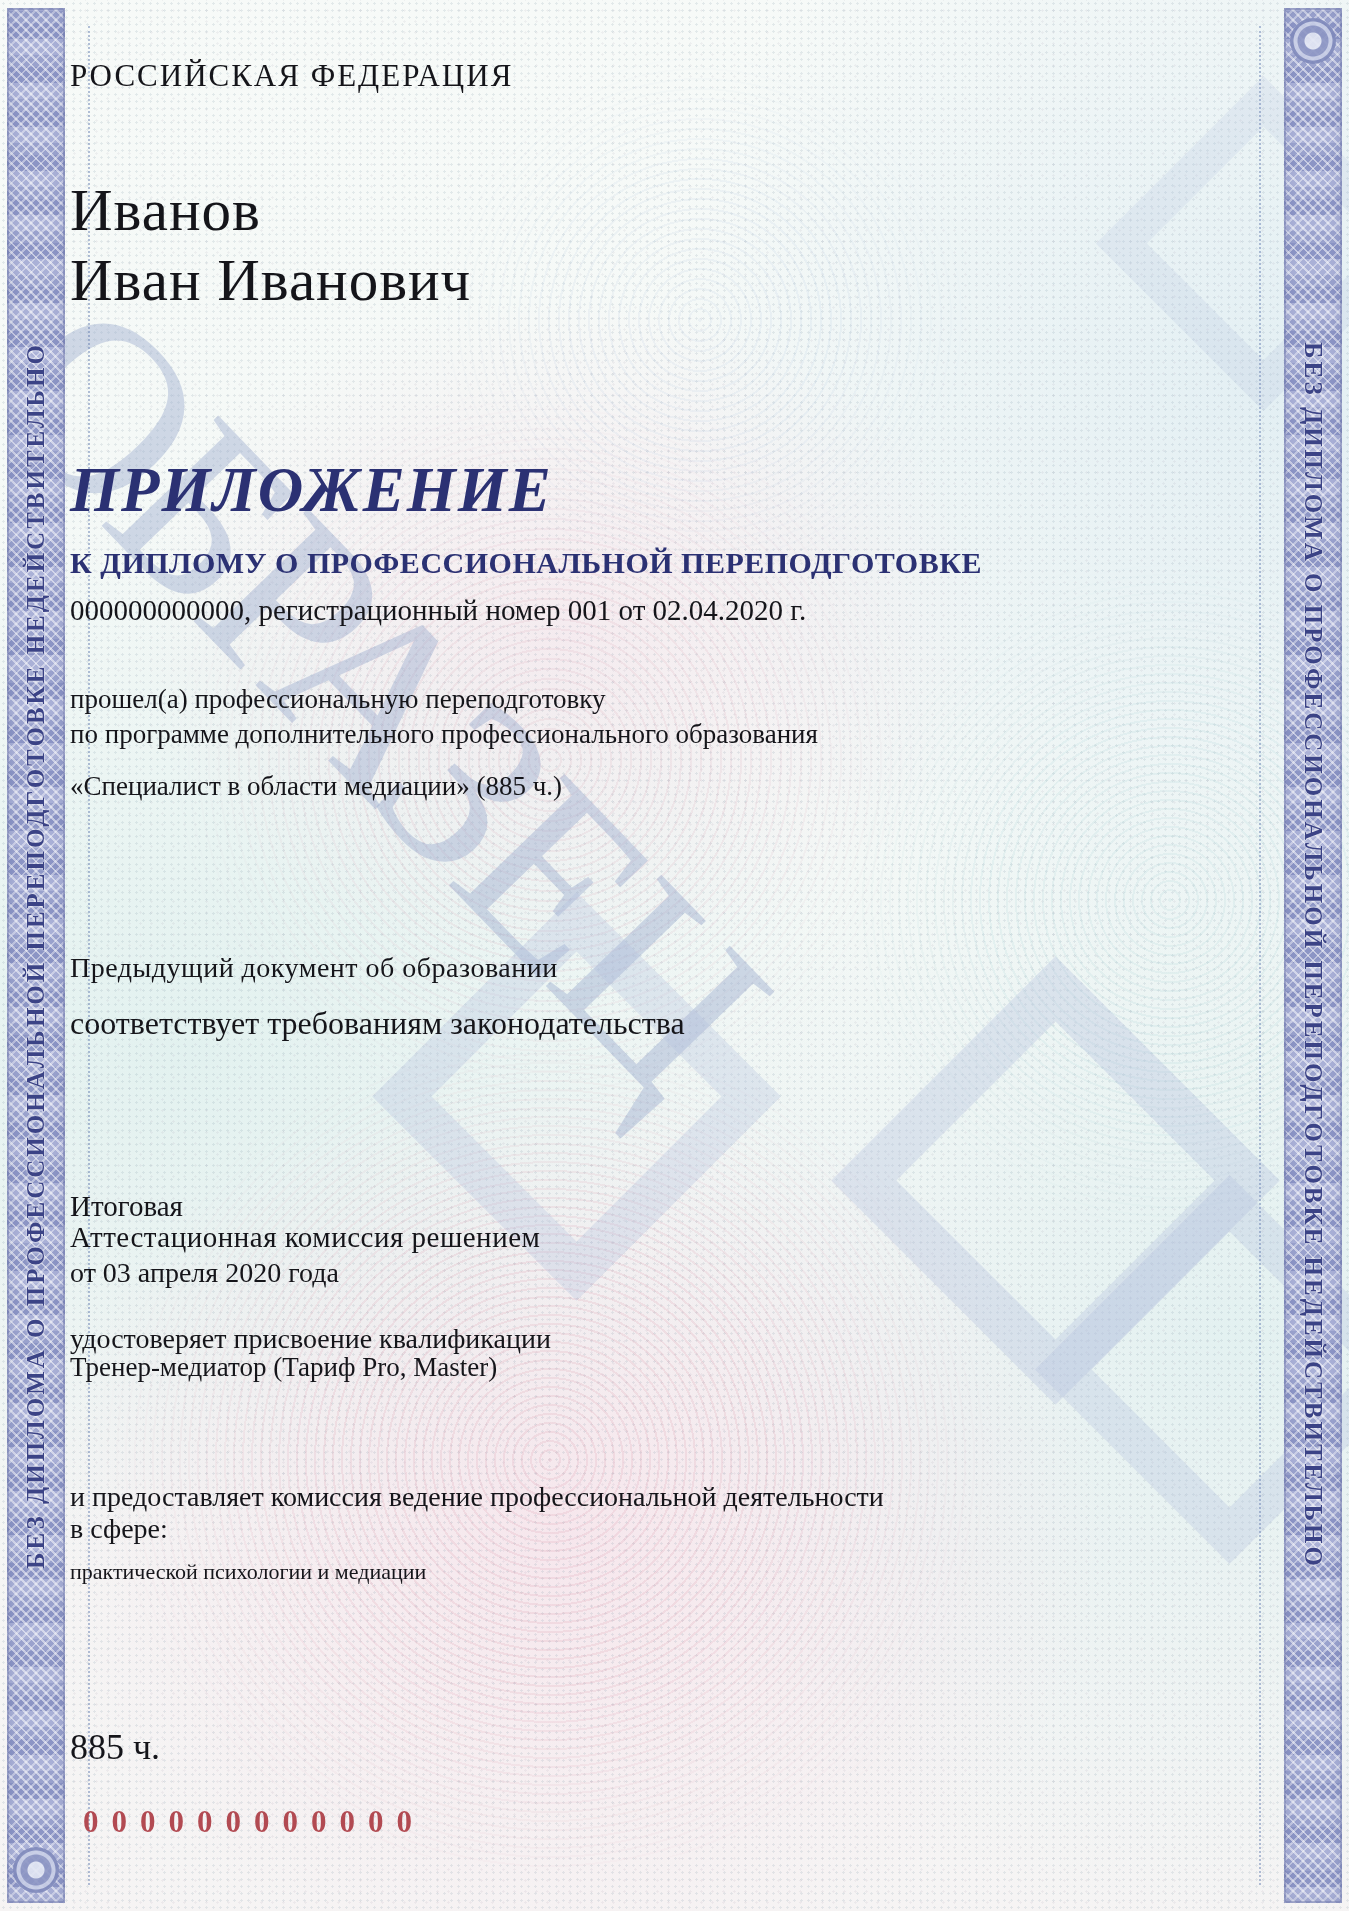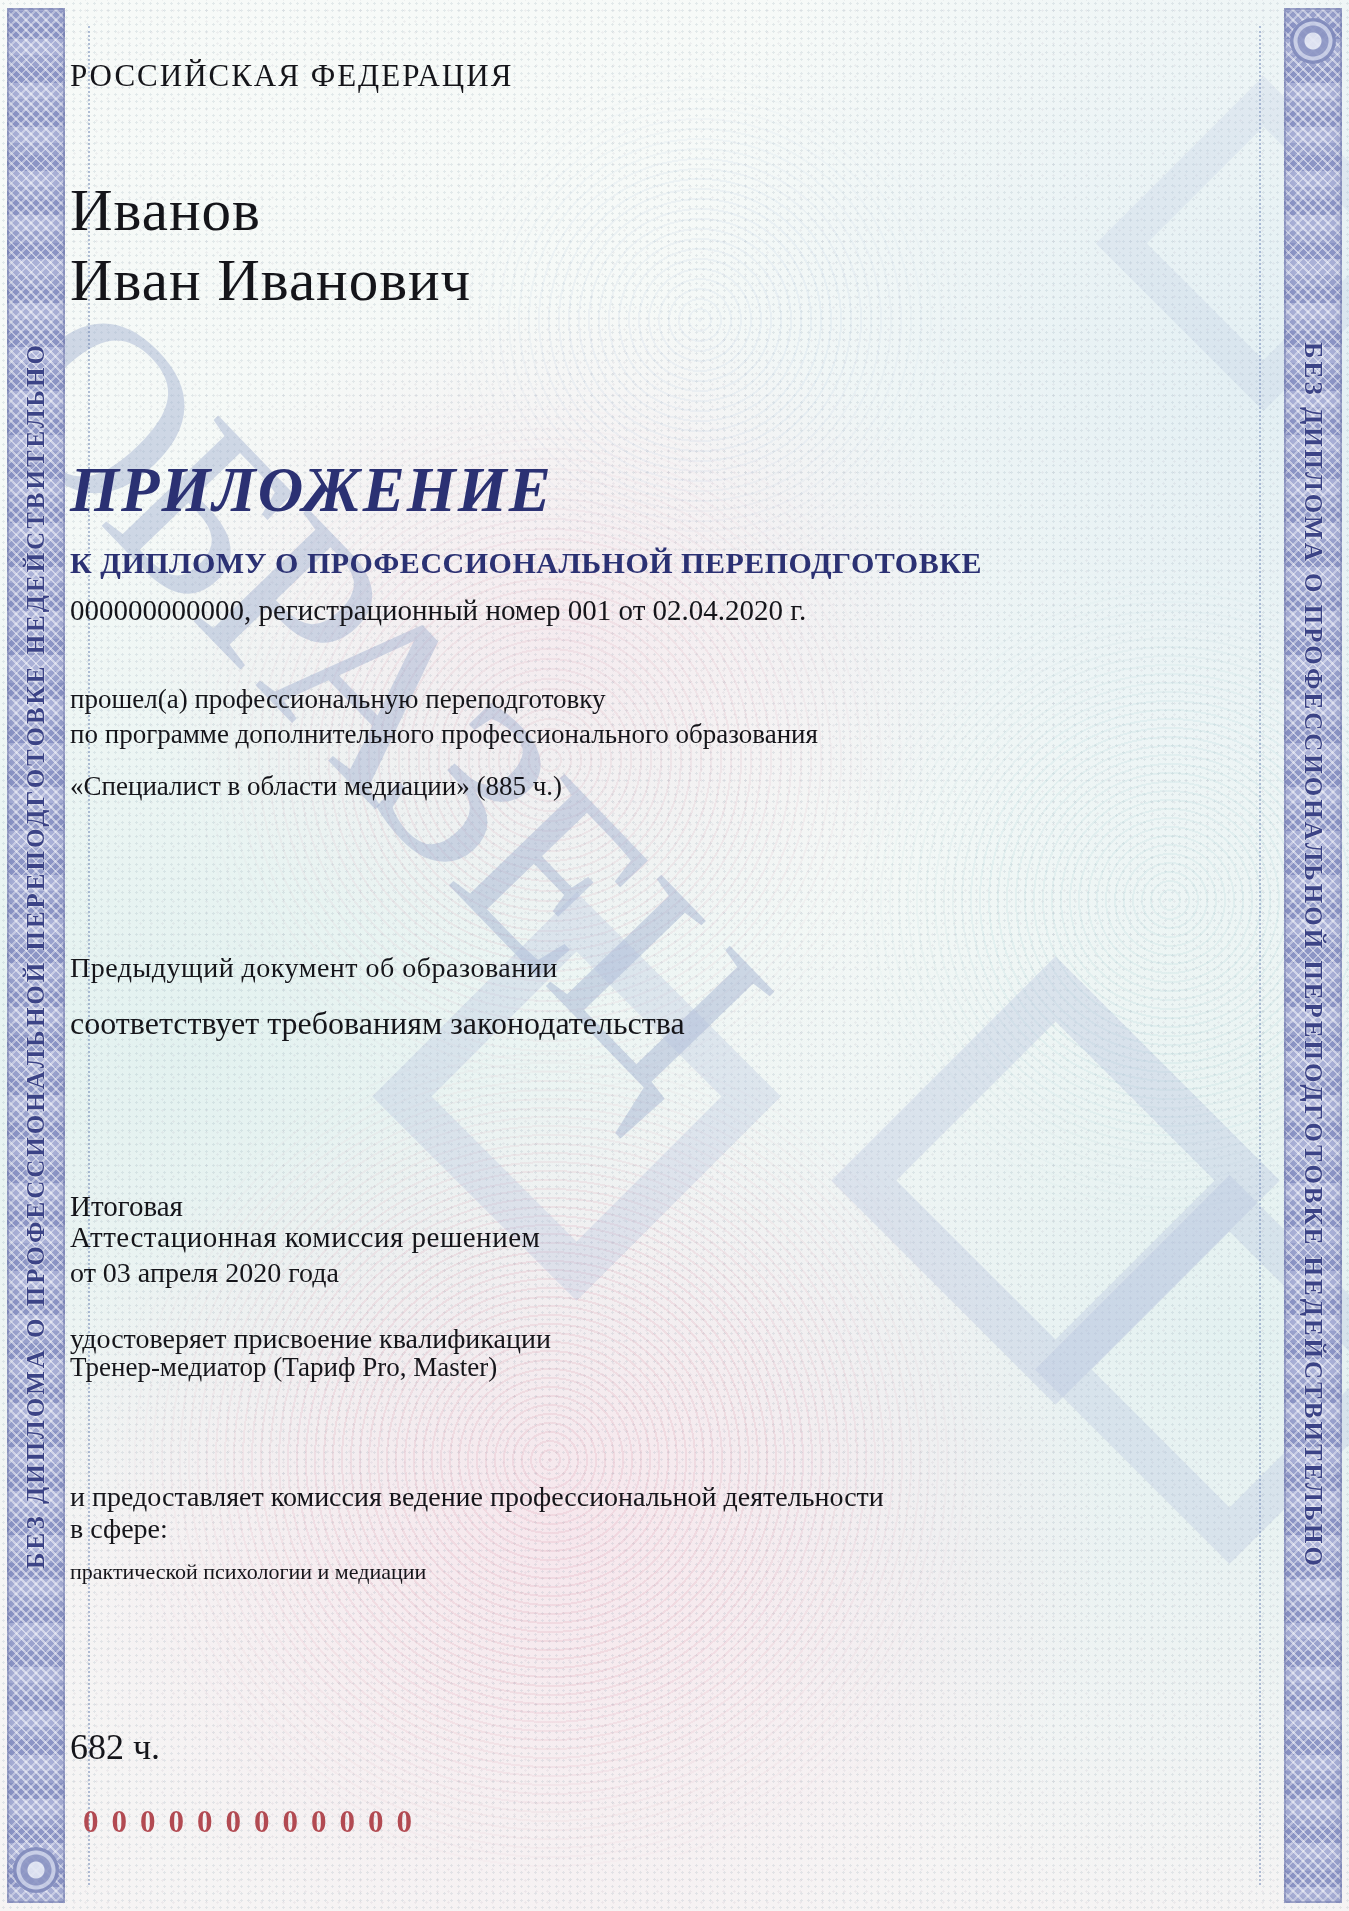--- a/index.html
+++ b/index.html
@@ -146,17 +146,17 @@
     <div class="tline prev1">Предыдущий документ об образовании</div>
     <div class="tline prev2">соответствует требованиям законодательства</div>
     <div class="tline itog">Итоговая</div>
     <div class="tline attest">Аттестационная комиссия решением</div>
     <div class="tline cdate">от 03 апреля 2020 года</div>
     <div class="tline udost">удостоверяет присвоение квалификации</div>
     <div class="tline qualif">Тренер-медиатор (Тариф Pro, Master)</div>
     <div class="tline rights1">и предоставляет комиссия ведение профессиональной деятельности</div>
     <div class="tline rights2">в сфере:</div>
     <div class="tline rights3">практической психологии и медиации</div>
-    <div class="tline hours">682 ч.</div>
+    <div class="tline hours">885 ч.</div>
     <div class="tline serial">000000000000</div>
   </div>
 
 </div>
 
 </body></html>

